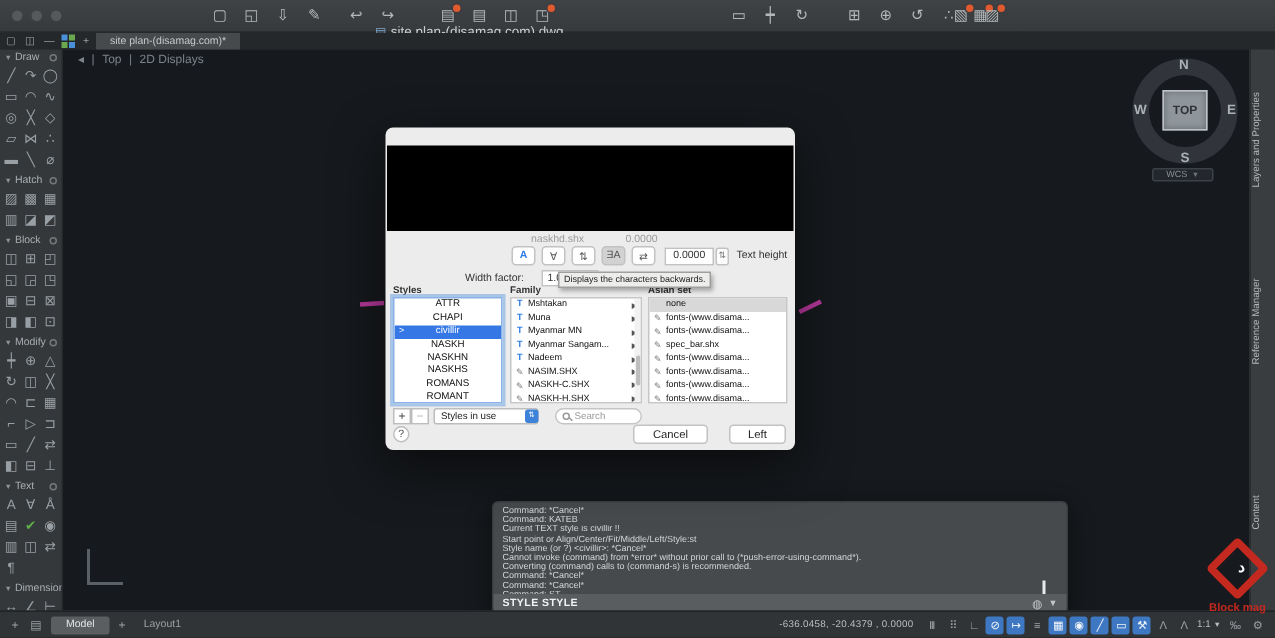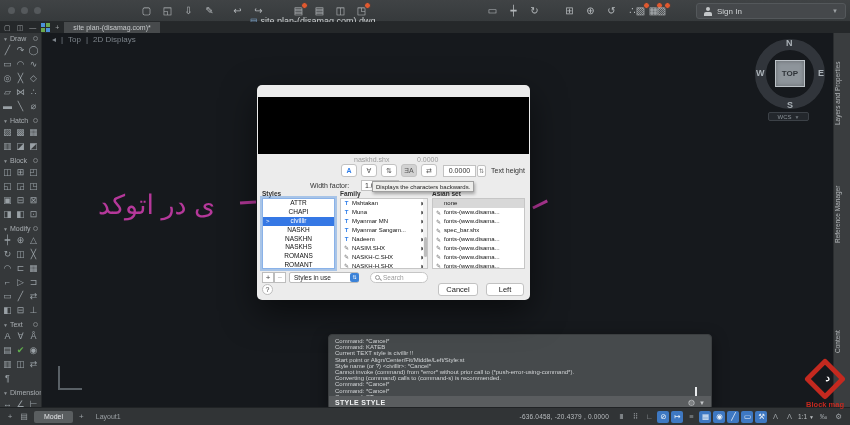--- a/index.html
+++ b/index.html
@@ -105,21 +105,21 @@
 .pm{position:absolute;left:5px;top:187px;display:flex}
 .pmb{width:12px;height:11px;background:#fff;border:1px solid #bdbdbd;font-size:8px;line-height:9px;text-align:center;color:#444}
 .pmb.dis{color:#b5b5b5}
 .filter{position:absolute;left:32px;top:187px;width:70px;height:11px;background:#fff;border:1px solid #bdbdbd;border-radius:2px;font-size:6.5px;color:#222;line-height:10px;padding-left:4px}
 .fstep{position:absolute;left:93px;top:188px;width:9px;height:9px;background:#3b82d8;border-radius:2px;color:#fff;font-size:5px;text-align:center;line-height:9px}
 .search{position:absolute;left:113px;top:187px;width:58px;height:11px;background:#fff;border:1px solid #c6c6c6;border-radius:6px;display:flex;align-items:center;gap:3px;padding:0 4px;color:#9a9a9a;font-size:6.5px}
 .mag{position:relative;width:5px;height:5px;border:1px solid #999;border-radius:50%;flex:none}
 .mag::after{content:"";position:absolute;width:3px;height:1px;background:#999;right:-3px;bottom:-1px;transform:rotate(45deg)}
 .help{position:absolute;left:5px;top:199px;width:11px;height:11px;border-radius:50%;background:#fff;border:1px solid #bdbdbd;text-align:center;line-height:10px;font-size:7px;color:#444}
 .dbtn{position:absolute;top:198px;height:13px;background:#fff;border:1px solid #c2c2c2;border-radius:3px;font-size:7.5px;color:#222;display:flex;align-items:center;justify-content:center}
-#cancelbtn{left:181px;width:40px}
+#cancelbtn{left:165px;width:50px}
 #applybtn{left:229px;width:38px}
 
 
 #rightstrip{position:absolute;left:833px;top:22px;width:17px;height:385px;background:#3a3d3f;border-left:1px solid #2a2d2f;z-index:2}
 .vtab{position:absolute;left:0;width:17px;writing-mode:vertical-rl;transform:rotate(180deg);font-size:6.5px;color:#b4b8bb;text-align:center;white-space:nowrap}
 
 
 #statusbar{position:absolute;left:0;top:407px;width:850px;height:18px;background:#313436;border-top:1px solid #202325;display:flex;align-items:center;padding:0 4px;gap:4px;z-index:6}
 .sbi{font-size:8px;color:#9ba0a4;width:12px;text-align:center}
 .mtab{height:12px;padding:0 10px;font-size:7px;color:#e4e6e8;background:#5a5e60;border-radius:2px;display:flex;align-items:center}
@@ -179,25 +179,20 @@
       <span class="ticon">⊕</span>
       <span class="ticon">↺</span>
       <span class="ticon">∴</span>
       <span class="ticon dot">▦</span>
     </div>
   <div class="tgrp" style="left:634px">
 
   <span class="ticon dot">▧</span>
       <span class="ticon dot">▨</span>
     </div>
-  <div id="signin">
-    <span class="person"></span>
-    <span class="lbl">Sign In</span>
-    <span class="chev">▼</span>
-  </div>
 </div>
 
 <div id="tabstrip">
   <span style="display:flex;gap:6px">
       <span class="tsi">▢</span>
       <span class="tsi">◫</span>
       <span class="tsi">—</span>
     </span>
   <span class="quad"></span>
   <span class="tsi">+</span>
@@ -339,21 +334,20 @@
     <span class="cl s">S</span>
     <span class="cl w">W</span>
     <span class="cl e">E</span>
     <div class="topface">TOP</div>
   </div>
   <div id="wcs">
       <span>WCS</span>
       <span class="chev">▼</span>
     </div>
 
-  <div class="wm" id="wm-left" style="color: rgb(181, 56, 154);">ی در اتوکد</div>
   <div class="mline" style="left:198px;top:168px;width:16px;transform:rotate(-4deg)"></div>
   <div class="mline" style="left:490px;top:170px;width:16px;transform:rotate(-26deg)"></div>
 
   <div class="ucsv"></div>
   <div class="ucsh"></div>
 </div>
 
 <div id="palette">
   <div class="plines">
 

